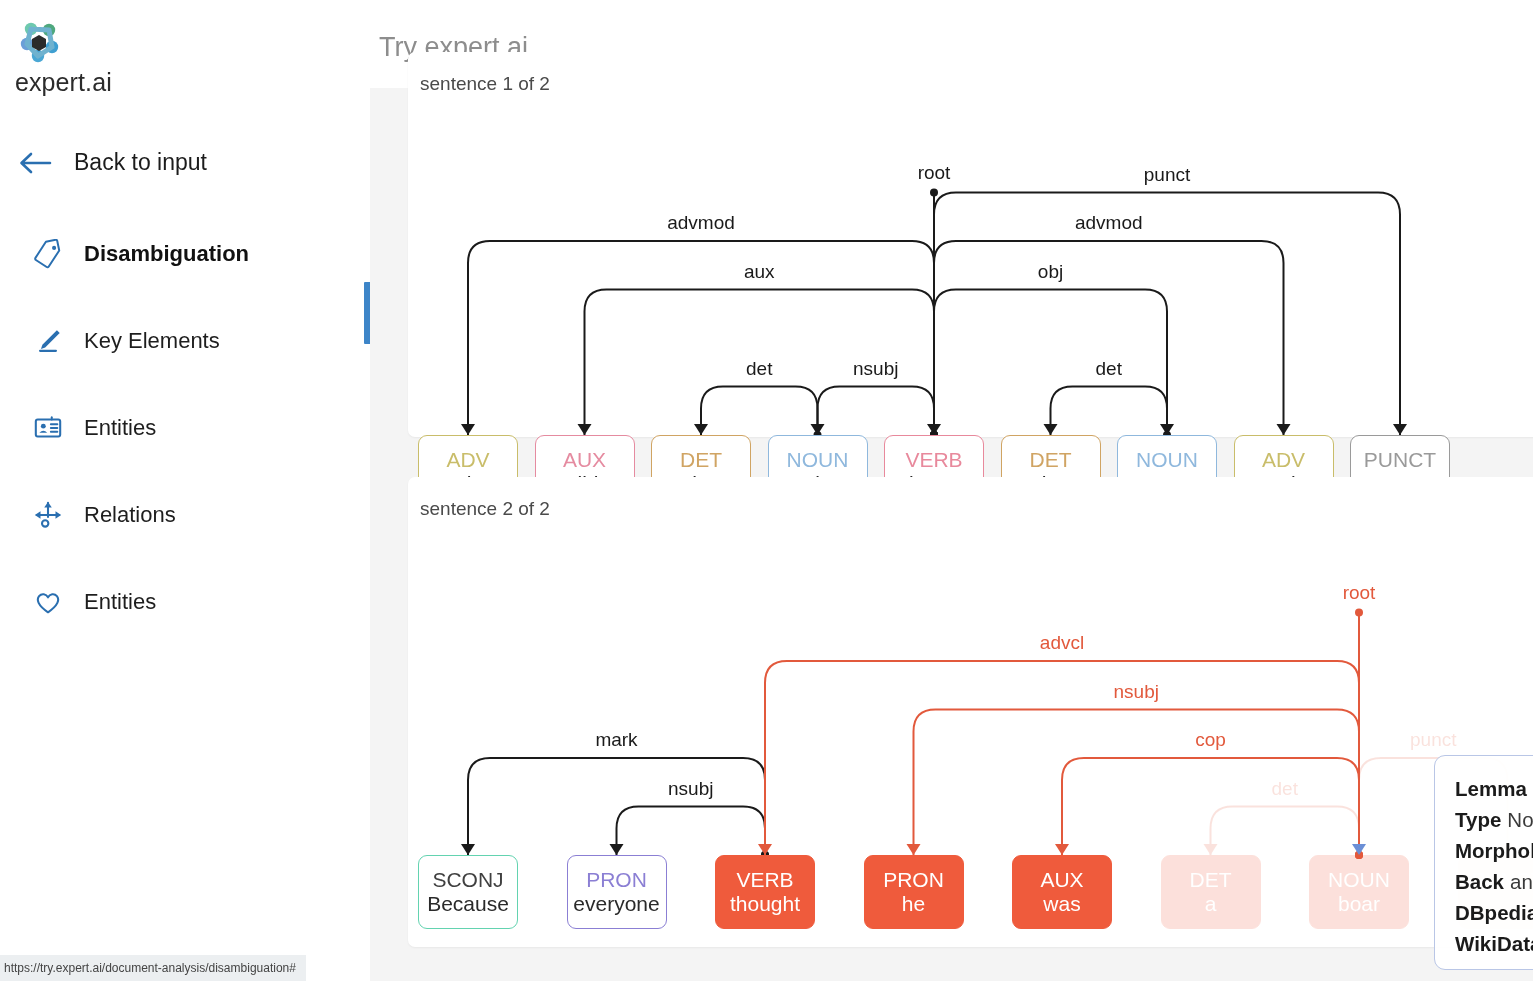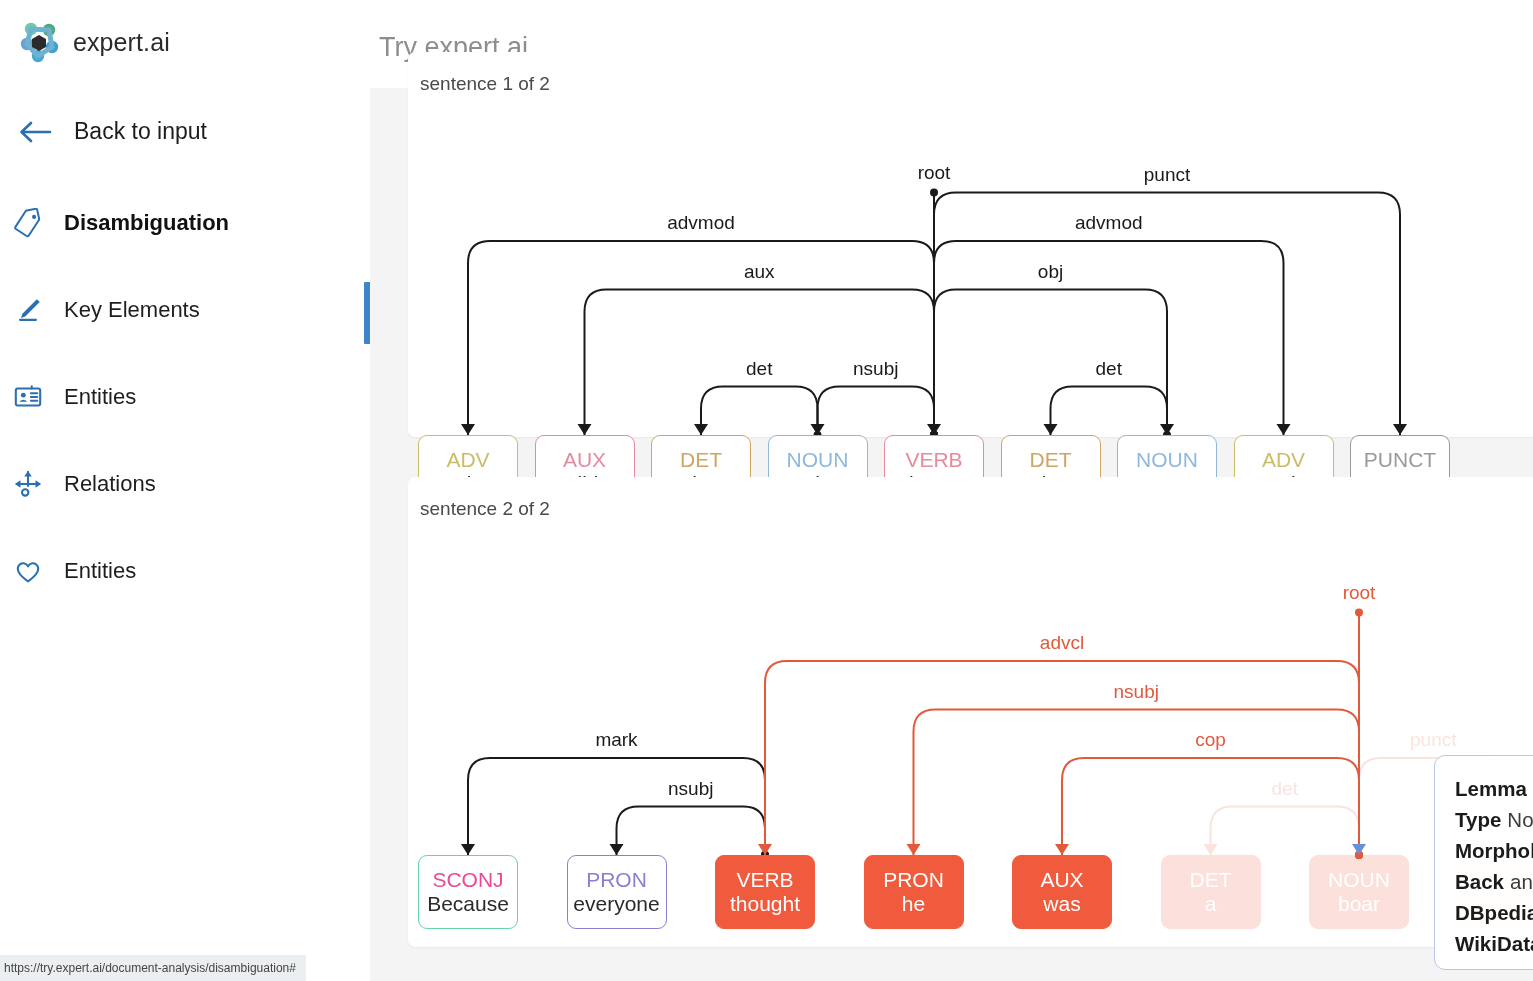--- a/index.html
+++ b/index.html
@@ -12,43 +12,43 @@
   #app { position: relative; width: 1533px; height: 981px; display: flex; }
 
   
   #sidebar {
     position: relative;
     width: 370px; height: 981px;
     background: #ffffff;
     flex: 0 0 370px;
   }
   .logo-row {
-    display: flex; align-items: center;
-    padding: 18px 0 0 18px; gap: 10px;
+    display: flex; 
+    padding: 18px 0 0 18px; gap: 2px; flex-direction: column;
   }
   .logo-mark { width: 48px; height: 48px; flex: 0 0 48px; }
   .logo-text {
     font-size: 25px; color: #2b2b2b; letter-spacing: .1px;
     font-family: "Liberation Sans", sans-serif;
     margin-left: -3px;
   }
   .back-row {
     display: flex; align-items: center; gap: 22px;
     margin: 52px 0 0 18px; cursor: pointer;
   }
   .back-arrow { width: 34px; height: 26px; flex: 0 0 34px; }
   .back-label { font-size: 23px; color: #1c1c1c; }
   .results-heading {
     margin: 55px 0 0 13px;
     font-size: 22px; font-weight: bold; color: #111; letter-spacing: .2px;
   }
   .nav-list { margin-top: 34px; }
   .nav-item {
     display: flex; align-items: center; gap: 20px;
-    height: 87px; padding-left: 12px;
+    height: 87px; padding-left: 32px;
     cursor: pointer; position: relative;
   }
   .nav-icon { width: 32px; height: 32px; flex: 0 0 32px; display: flex; align-items: center; justify-content: center; }
   .nav-label { font-size: 22px; color: #1e1e1e; }
   .nav-item.active .nav-label { font-weight: bold; color: #111; }
   .active-bar {
     position: absolute; left: 364px; top: 282px;
     width: 7px; height: 62px; background: #3d85c8; border-radius: 1px;
   }
 
@@ -379,21 +379,21 @@
           </g>
           <g>
             <path d="M 951 135.5 L 951 378" stroke="#e2593c" stroke-width="2" fill="none"></path>
             <circle cx="951" cy="135.5" r="4" fill="#e2593c"></circle>
             <polygon points="944,367 958,367 951,378" fill="#6b8fd6"></polygon>
             <text x="951" y="121.5" text-anchor="middle" font-size="19" font-family="&quot;Liberation Sans&quot;, sans-serif" fill="#e2593c">root</text>
           </g>
         </svg>
       <div id="tokens2">
           <div class="token" style="left: 10px; top: 378px; border-color: rgb(99, 211, 176);">
-            <div class="pos" style="color: #ec4899;">SCONJ</div>
+            <div class="pos" style="color: #404040;">SCONJ</div>
             <div class="word">Because</div>
           </div>
           <div class="token" style="left: 158.5px; top: 378px; border-color: rgb(139, 127, 212);">
             <div class="pos" style="color: rgb(139, 127, 212);">PRON</div>
             <div class="word">everyone</div>
           </div>
           <div class="token hl" style="left: 307px; top: 378px;">
             <div class="pos" style="color: rgb(255, 255, 255);">VERB</div>
             <div class="word">thought</div>
           </div>

